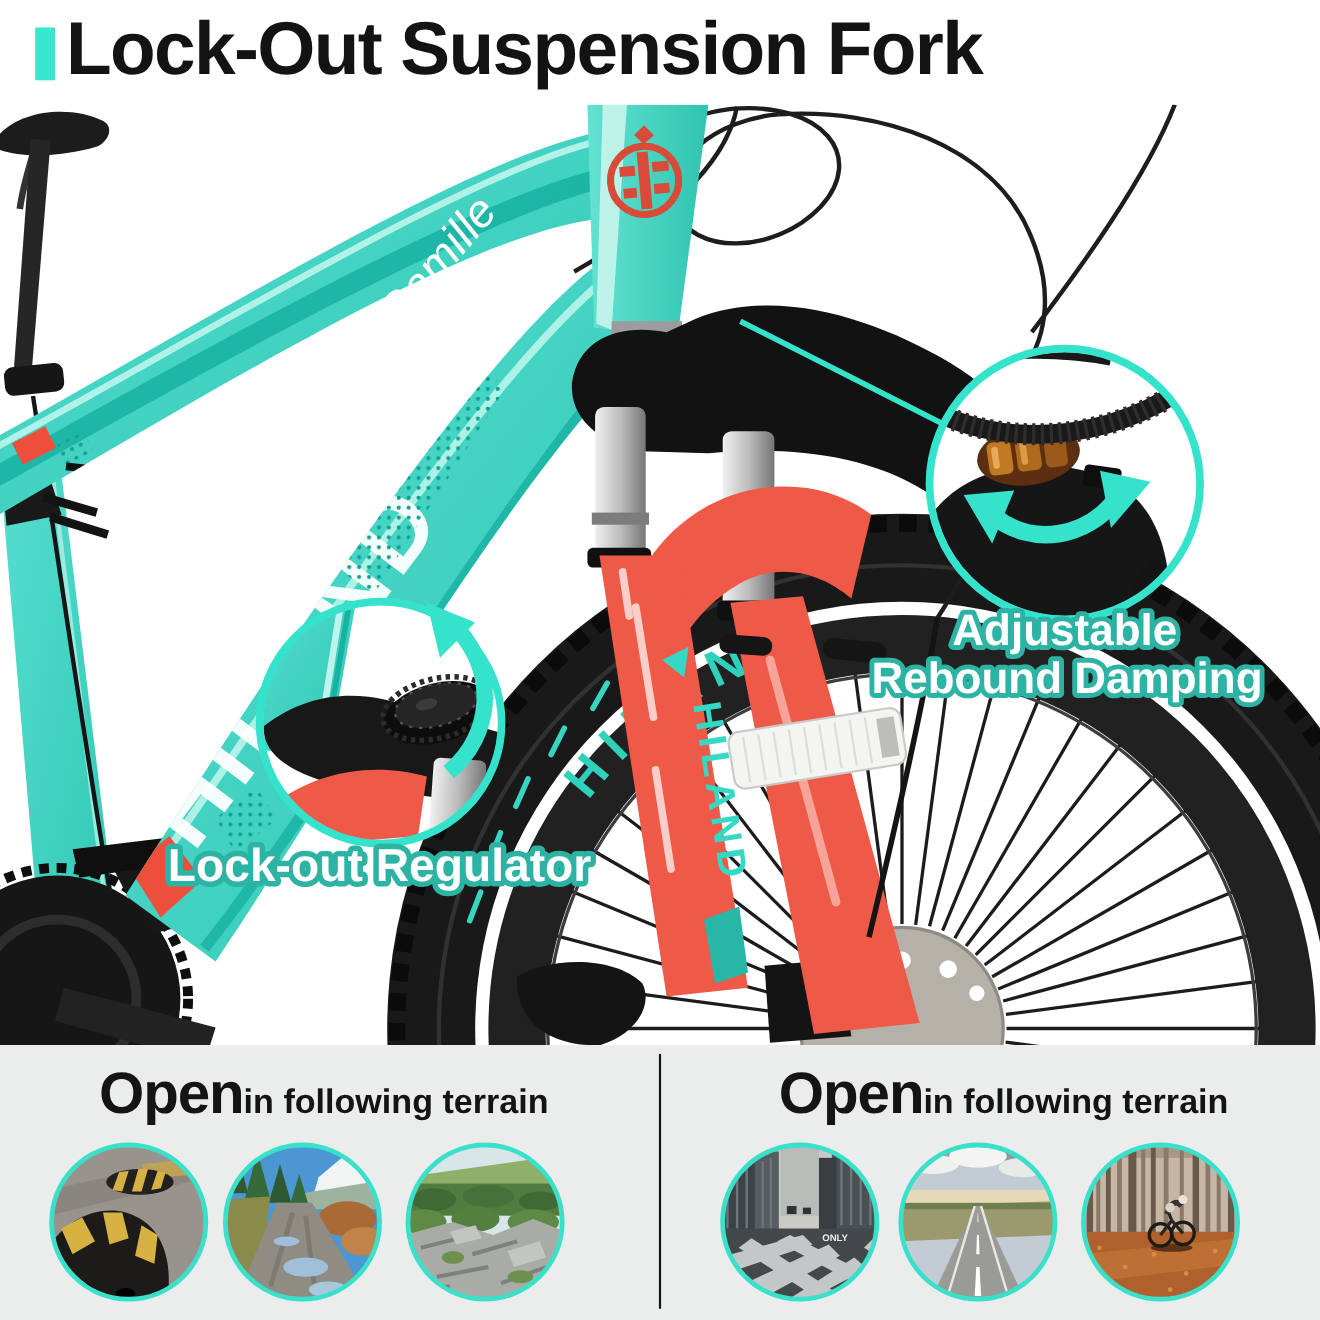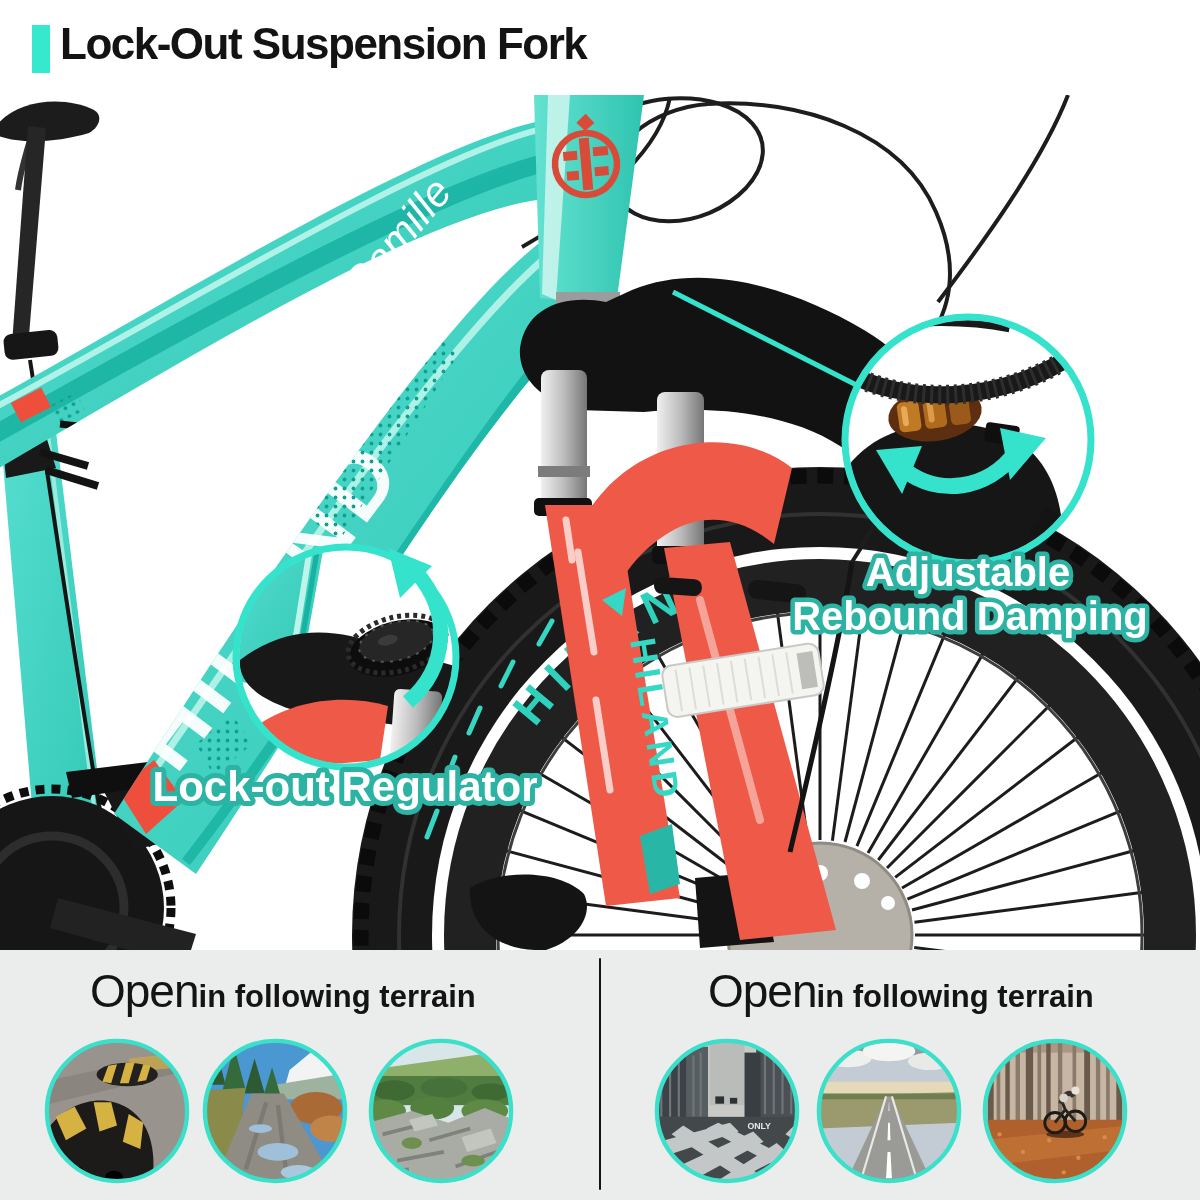--- a/index.html
+++ b/index.html
@@ -1,33 +1,33 @@
 <!DOCTYPE html>
 <html><head>
 <meta charset="utf-8">
 <style>
   html,body{margin:0;padding:0;background:#fff;}
   .stage{position:relative;width:1200px;height:1200px;background:#ffffff;overflow:hidden;
          font-family:"Liberation Sans",sans-serif;}
   
   .hdr{position:absolute;left:0;top:0;width:1200px;height:95px;background:#fff;z-index:30;}
   .accent-bar{position:absolute;left:32px;top:25px;width:18px;height:48px;background:#35e8ce;}
-  .page-title{position:absolute;left:60px;top:14px;margin:0;font-size:44px;line-height:60px;
+  .page-title{position:absolute;left:60px;top:14px;margin:0;font-size:68px;line-height:60px;
               font-weight:800;letter-spacing:-1.5px;color:#131313;}
   
   .photo{position:absolute;left:0;top:0;width:1200px;height:1200px;z-index:10;}
   .photo text{font-family:"Liberation Sans",sans-serif;}
   .script-decal{font-family:"DejaVu Serif",serif;font-style:italic;}
   
   .terrain{position:absolute;left:0;top:950px;width:1200px;height:250px;background:#ebecec;
            display:flex;z-index:20;}
   .half{position:relative;width:600px;height:250px;}
   .t-head{position:absolute;top:14px;left:90px;white-space:nowrap;}
   .half.right .t-head{left:108px;}
-  .kw{font-size:46px;font-weight:400;color:#141414;letter-spacing:-1px;}
+  .kw{font-size:53px;font-weight:700;color:#141414;letter-spacing:-1px;}
   .sfx{font-size:31px;font-weight:800;color:#141414;}
   .thumb{position:absolute;top:88px;width:146px;height:146px;}
   .divider{position:absolute;left:599px;top:8px;width:2px;height:232px;background:#141414;border-radius:2px;}
 </style>
 </head>
 <body>
 
 <div class="stage">
 
   <div class="hdr">

